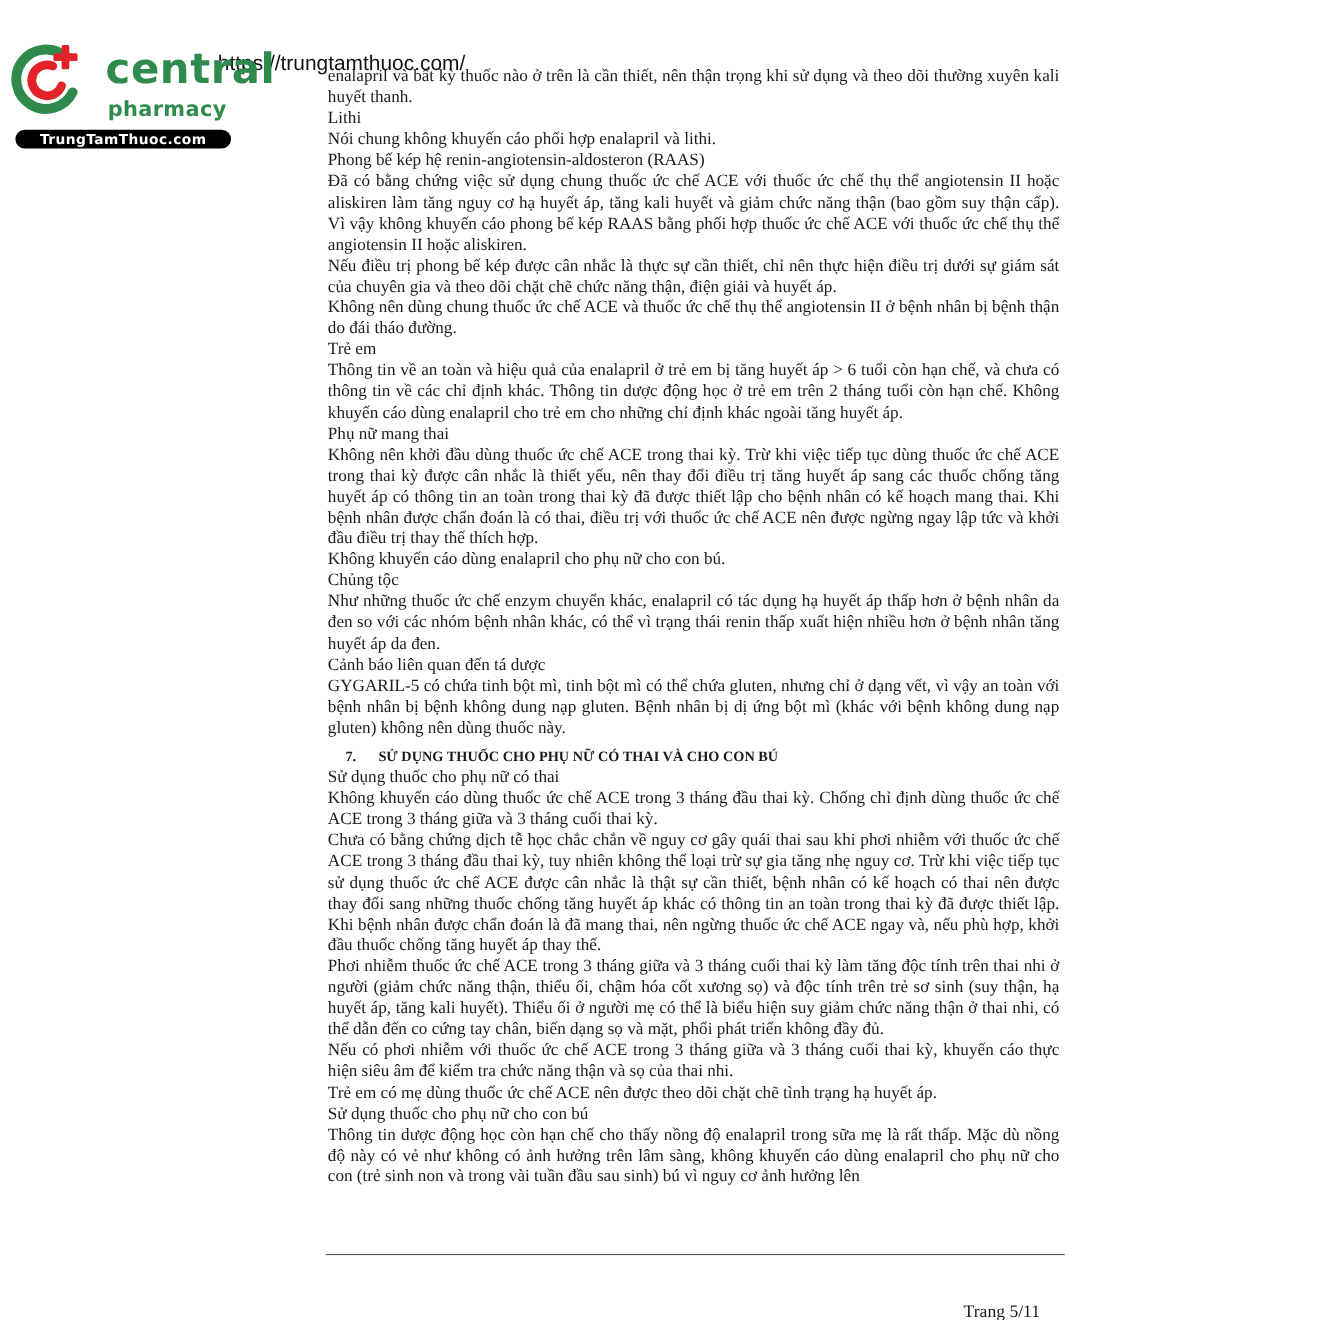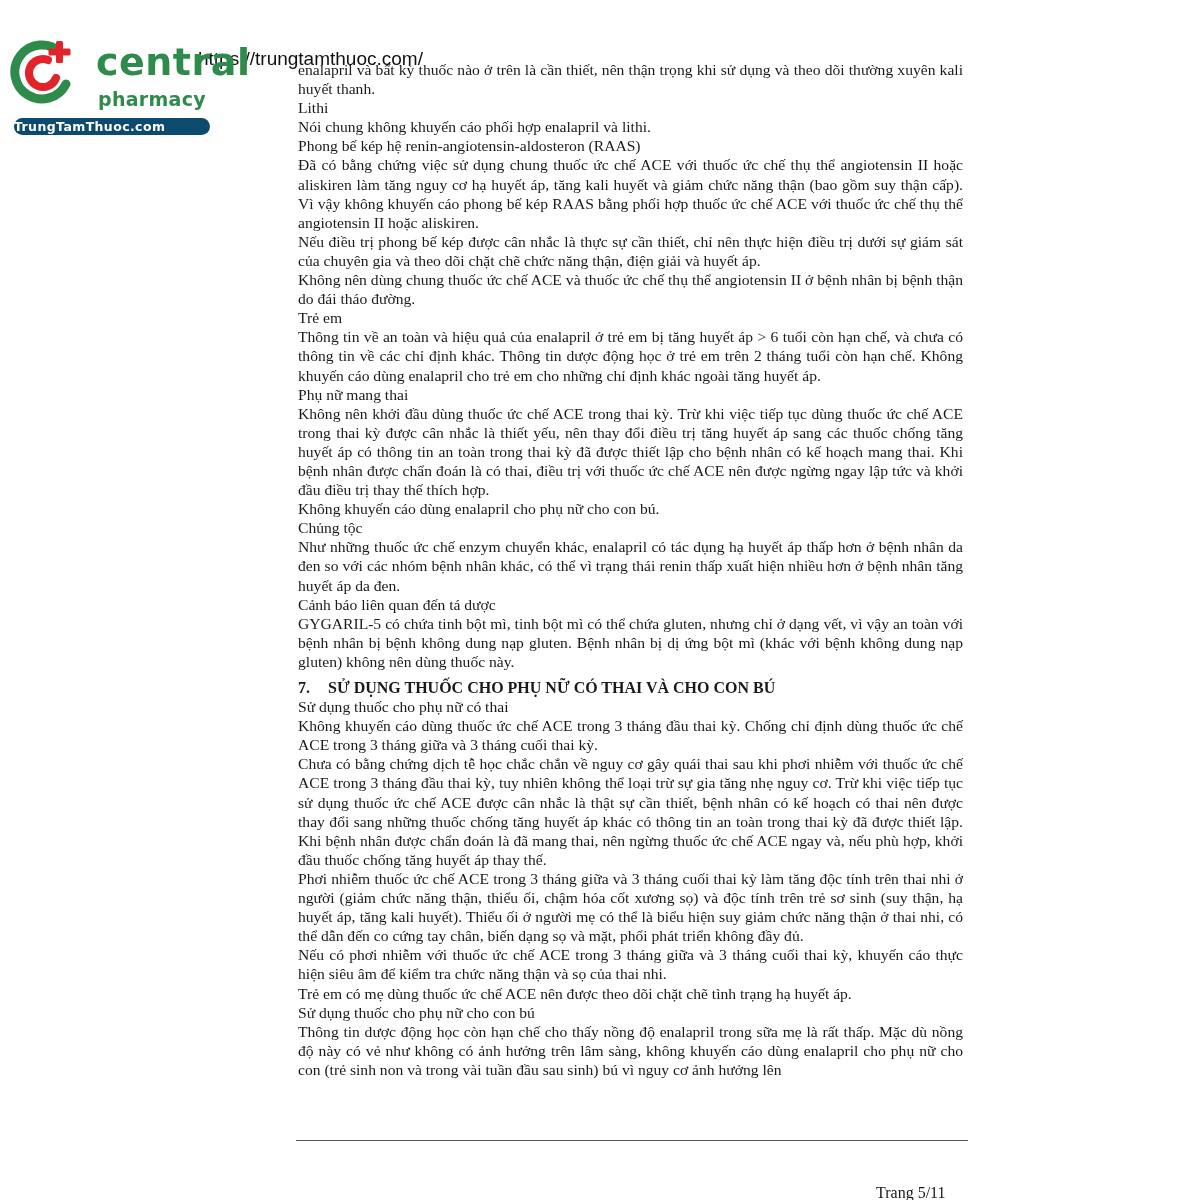--- a/index.html
+++ b/index.html
@@ -16,30 +16,30 @@
   .logo-word {
     position: absolute; left: 86px; top: 6px; font-family: "DejaVu Sans", "Liberation Sans", sans-serif;
     font-weight: bold; font-size: 38px; color: #2e8b4c; letter-spacing: 0.5px; line-height: 40px;
   }
   .logo-sub {
     position: absolute; left: 88px; top: 52px; font-family: "DejaVu Sans", "Liberation Sans", sans-serif;
     font-weight: bold; font-size: 19px; color: #2e8b4c; letter-spacing: 0.3px;
   }
   .logo-pill {
     position: absolute; left: 4px; top: 82px; width: 196px; height: 17px; border-radius: 9px;
-    background: #0c4a6e; color: #fff; text-align: left;
+    background: #000000; color: #fff; text-align: center;
     font-family: "DejaVu Sans", "Liberation Sans", sans-serif; font-weight: bold; font-size: 12.5px; line-height: 17px; letter-spacing: 0.4px;
   }
   .page {
     position: absolute; left: 298px; top: 60px; width: 665px;
     font-size: 15.6px; line-height: 19.1px; text-align: justify;
   }
   .page p { margin: 0; }
   .page .h { font-weight: normal; }
-  .page .sec { font-weight: bold; margin-top: 7px; font-size: 16px; }
+  .page .sec { font-weight: bold; margin-top: 7px; font-size: 13px; margin-left: 16px; }
   .page .sec .num { display: inline-block; width: 30px; }
   .footer-rule { position: absolute; left: 296px; top: 1140px; width: 672px; height: 1px; background: #555; }
   .footer-code { position: absolute; left: 298px; top: 1202px; font-size: 15.5px; color: #6d28d9; }
   .footer-page { position: absolute; left: 876px; top: 1184px; font-size: 16px; color: #1a1a1a; }
 </style>
 </head>
 <body>
 
 <div class="url">https://trungtamthuoc.com/</div>
 

